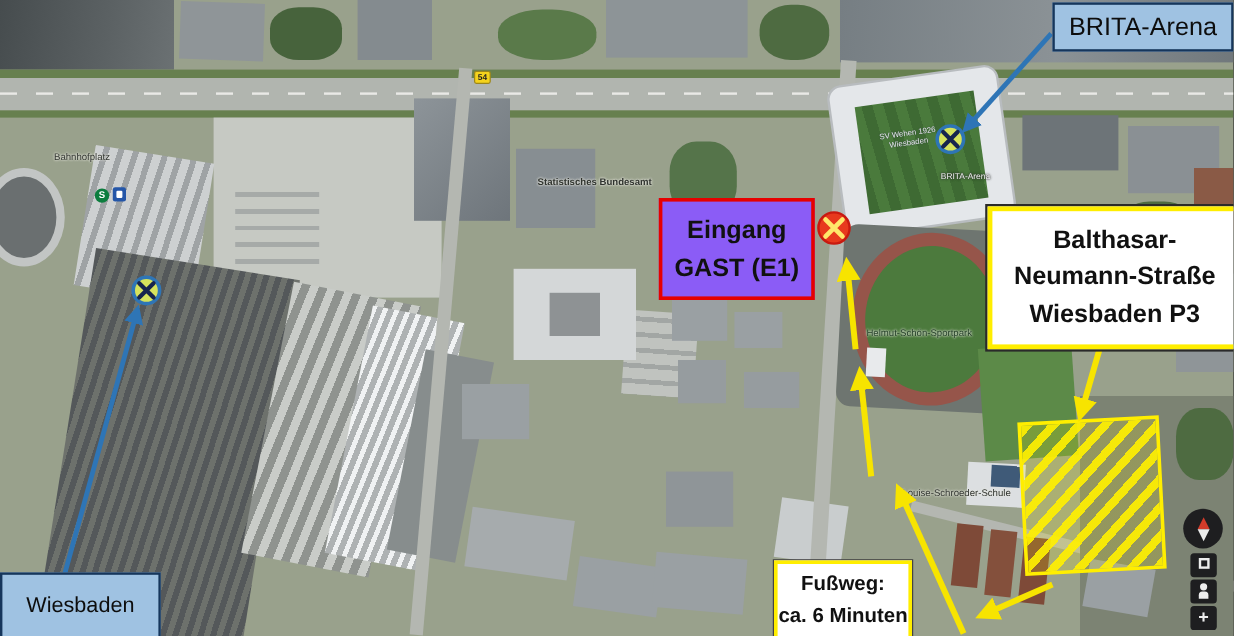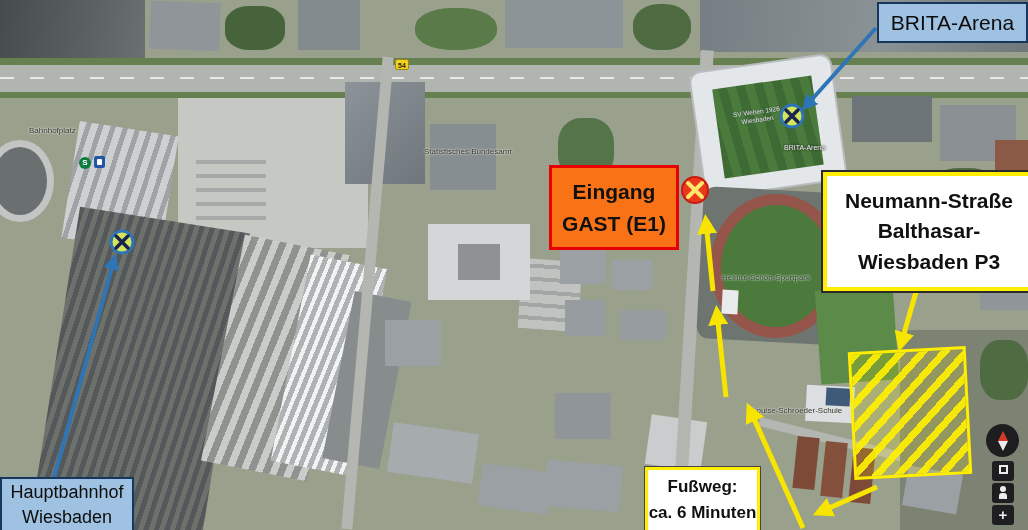--- a/index.html
+++ b/index.html
@@ -4,21 +4,21 @@
 <style>
   html,body{margin:0;padding:0;background:#222;}
   *{box-sizing:border-box;}
   .stage{position:relative;width:1028px;height:530px;overflow:hidden;
          font-family:"Liberation Sans",sans-serif;background:#99a18c;}
   .f{position:absolute;}
   
   .bluebox{position:absolute;background:#9fc2e2;border:2px solid #16365c;color:#0d0d0d;
            display:flex;flex-direction:column;align-items:center;justify-content:center;
            text-align:center;z-index:7;}
-  .yellowbox{position:absolute;background:#f97316;border:3px solid #e60000;color:#111;
+  .yellowbox{position:absolute;background:#8b5cf6;border:3px solid #e60000;color:#111;
              display:flex;flex-direction:column;align-items:center;justify-content:center;
              text-align:center;font-weight:bold;z-index:7;}
   .whitebox{position:absolute;background:#ffffff;border:3px solid #ffee00;color:#111;
             box-shadow:0 0 0 2px #2a2a2a;display:flex;flex-direction:column;align-items:center;
             justify-content:center;text-align:center;font-weight:bold;z-index:7;}
   .title-text{font-size:25px;font-weight:bold;font-style:italic;
               border-bottom:3px solid #0d0d0d;padding:0 4px 2px 4px;}
   .maplabel{position:absolute;font-size:8px;color:#30342f;white-space:nowrap;z-index:4;
             text-shadow:0 0 2px #e8e8e0,0 0 2px #e8e8e0;}
   .maplabel-light{color:#f0f0f0;text-shadow:0 0 2px #333,0 0 2px #333;}
@@ -117,22 +117,22 @@
 
   <div class="f" style="left:852px;top:96px;width:80px;height:46px;background:#6d7478;"></div>
   <div class="f" style="left:940px;top:105px;width:76px;height:56px;background:#8a9094;"></div>
   <div class="f" style="left:933px;top:168px;width:62px;height:44px;background:#4e6b41;border-radius:40%;"></div>
   <div class="f" style="left:995px;top:140px;width:33px;height:52px;background:#8a5a46;"></div>
   <div class="f" style="left:980px;top:228px;width:48px;height:82px;background:#8f9598;"></div>
   <div class="f" style="left:900px;top:330px;width:128px;height:200px;background:#7c8373;"></div>
   <div class="f" style="left:980px;top:340px;width:48px;height:60px;background:#4e6b41;border-radius:40%;"></div>
   <div class="f" style="left:905px;top:470px;width:55px;height:40px;background:#9aa0a3;transform:rotate(10deg);"></div>
 
-  <div class="maplabel" style="left:29px;top:126px;">Bahnhofplatz</div>
-  <div class="maplabel" style="left:424px;top:147px;">Statistisches Bundesamt</div>
+  <div class="maplabel" style="left:45px;top:126px;">Bahnhofplatz</div>
+  <div class="maplabel" style="left:448px;top:147px;font-weight:bold;">Statistisches Bundesamt</div>
   <div class="maplabel" style="left:722px;top:273px;color:#1e3b22;">Helmut-Schön-Sportpark</div>
   <div class="maplabel" style="left:752px;top:406px;">Louise-Schroeder-Schule</div>
   <div class="maplabel maplabel-light" style="left:784px;top:144px;font-size:7px;">BRITA-Arena</div>
   <div class="badge" style="left:395px;top:59px;width:14px;height:11px;line-height:11px;">54</div>
   <div class="sicon" style="left:79px;top:157px;">S</div>
   <div class="ticon" style="left:94px;top:156px;">
       <span></span>
     </div>
 
   <div class="hatch"></div>
@@ -171,32 +171,31 @@
   <div class="bluebox" style="left:877px;top:2px;width:151px;height:41px;font-size:21px;">
     <span>BRITA-Arena</span>
   </div>
 
   <div class="yellowbox" style="left:549px;top:165px;width:130px;height:85px;font-size:21px;line-height:1.5;">
     <div>Eingang</div>
     <div>GAST (E1)</div>
   </div>
 
   <div class="whitebox" style="left:823px;top:172px;width:212px;height:119px;font-size:21px;line-height:1.45;border-width:4px;">
+    <div>Balthasar-</div>
     <div>Neumann-Straße</div>
-    <div>Balthasar-</div>
     <div>Wiesbaden P3</div>
   </div>
 
   <div class="whitebox" style="left:645px;top:467px;width:115px;height:66px;font-size:17px;line-height:1.55;box-shadow:0 0 0 1px #444;">
     <div>Fußweg:</div>
     <div>ca. 6 Minuten</div>
   </div>
 
   <div class="bluebox" style="left:0;top:477px;width:134px;height:56px;font-size:18px;line-height:1.4;">
-    <div>Hauptbahnhof</div>
     <div>Wiesbaden</div>
   </div>
 
   <div class="ctl compass">
     <div class="ndl-n"></div>
     <div class="ndl-s"></div>
   </div>
   <div class="ctl sqbtn" style="top:461px;">
     <div class="frame-glyph"></div>
   </div>

